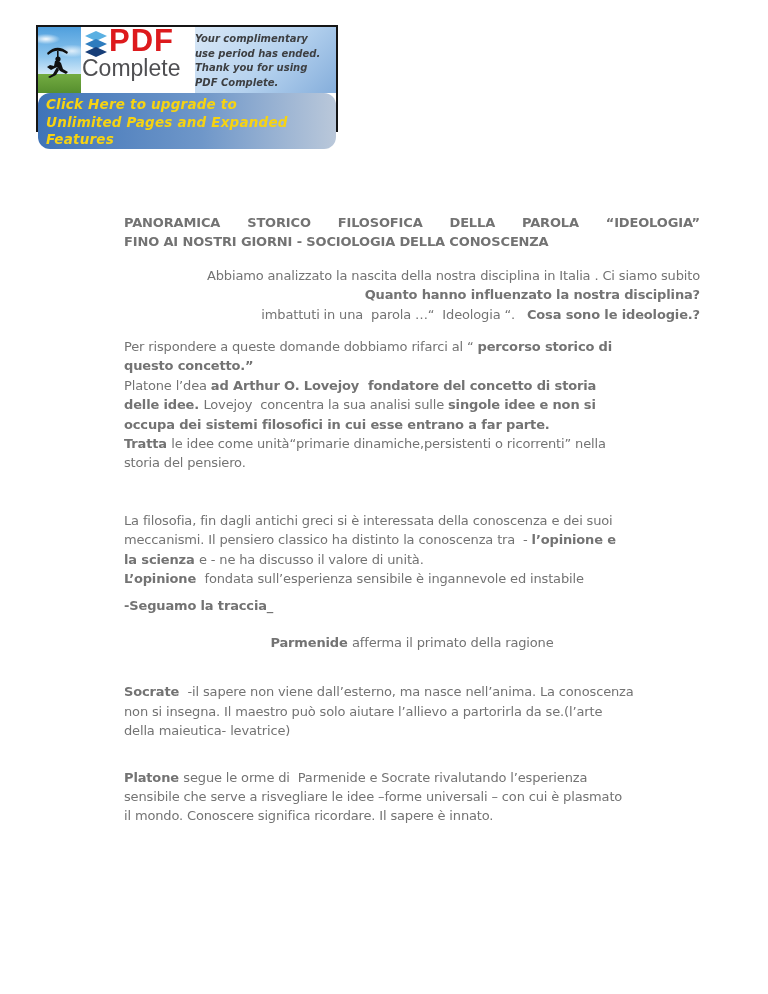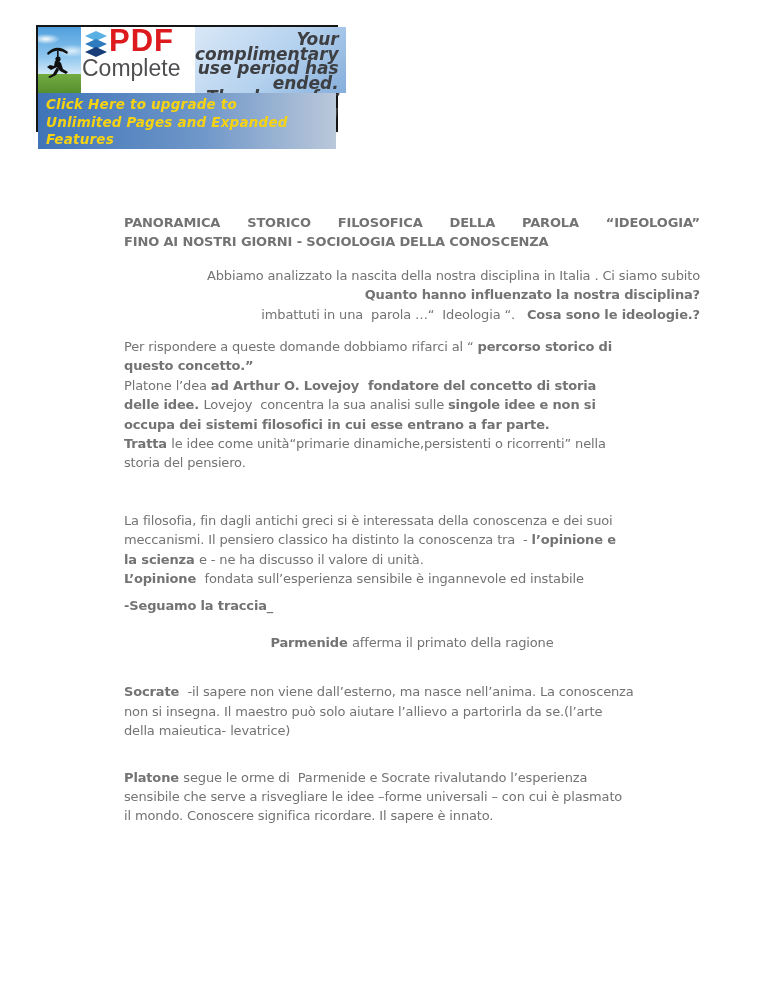--- a/index.html
+++ b/index.html
@@ -17,25 +17,25 @@
            radial-gradient(ellipse 26px 10px at 34px 24px, rgba(255,255,255,.75), rgba(255,255,255,0) 65%),
            linear-gradient(180deg,#4f9fdd 0%,#8ec6ee 45%,#d2e8f8 71%,#74ac42 71%,#568f2e 100%);}
   .figure-svg{position:absolute;left:3px;top:16px;}
   .logo-area{position:relative;width:114px;flex:0 0 114px;background:#ffffff;}
   .layers-svg{position:absolute;left:3px;top:4px;}
   .pdf-text{position:absolute;left:28px;top:-4px;font-weight:bold;font-size:31px;
             letter-spacing:1px;color:#dd1a1d;font-family:"Liberation Sans",sans-serif;}
   .complete-text{position:absolute;left:1px;top:28px;font-size:23px;color:#4f4f52;
             font-family:"Liberation Sans",sans-serif;letter-spacing:0px;}
   .msg-panel{flex:1;background:linear-gradient(135deg,#d9e8f7 0%,#b4d1ee 55%,#85aedb 100%);
-             font-style:italic;text-align:right;padding:5px 7px 4px 0;color:#3d3f42;
-             font-size:17px;line-height:14.6px;font-weight:bold;}
+             font-style:italic;text-align:left;padding:5px 7px 4px 0;color:#3d3f42;
+             font-size:10px;line-height:14.6px;font-weight:bold;}
   .cta-bar{flex:1;background:linear-gradient(90deg,#3f74b8 0%,#6f97c9 55%,#bac8da 100%);
            padding:3px 0 0 8px;font-weight:bold;font-style:italic;font-size:13.5px;
-           line-height:17.5px;color:#f6d312;letter-spacing:.2px;}
+           line-height:17.5px;color:#f6d312;letter-spacing:.2px;border-radius:12px;}
 
   
   .doc{position:absolute;left:116px;top:213px;width:576px;color:#737373;
        font-size:13px;line-height:19.4px;letter-spacing:-0.15px;}
   .para{margin:0;}
   .line{white-space:pre;}
   .line.justify{white-space:normal;text-align:justify;text-align-last:justify;}
   .b{font-weight:bold;}
   .para[data-pid="title"]{margin-top:0;font-weight:bold;}
   .para[data-pid="intro"]{margin-top:14px;text-align:right;}

